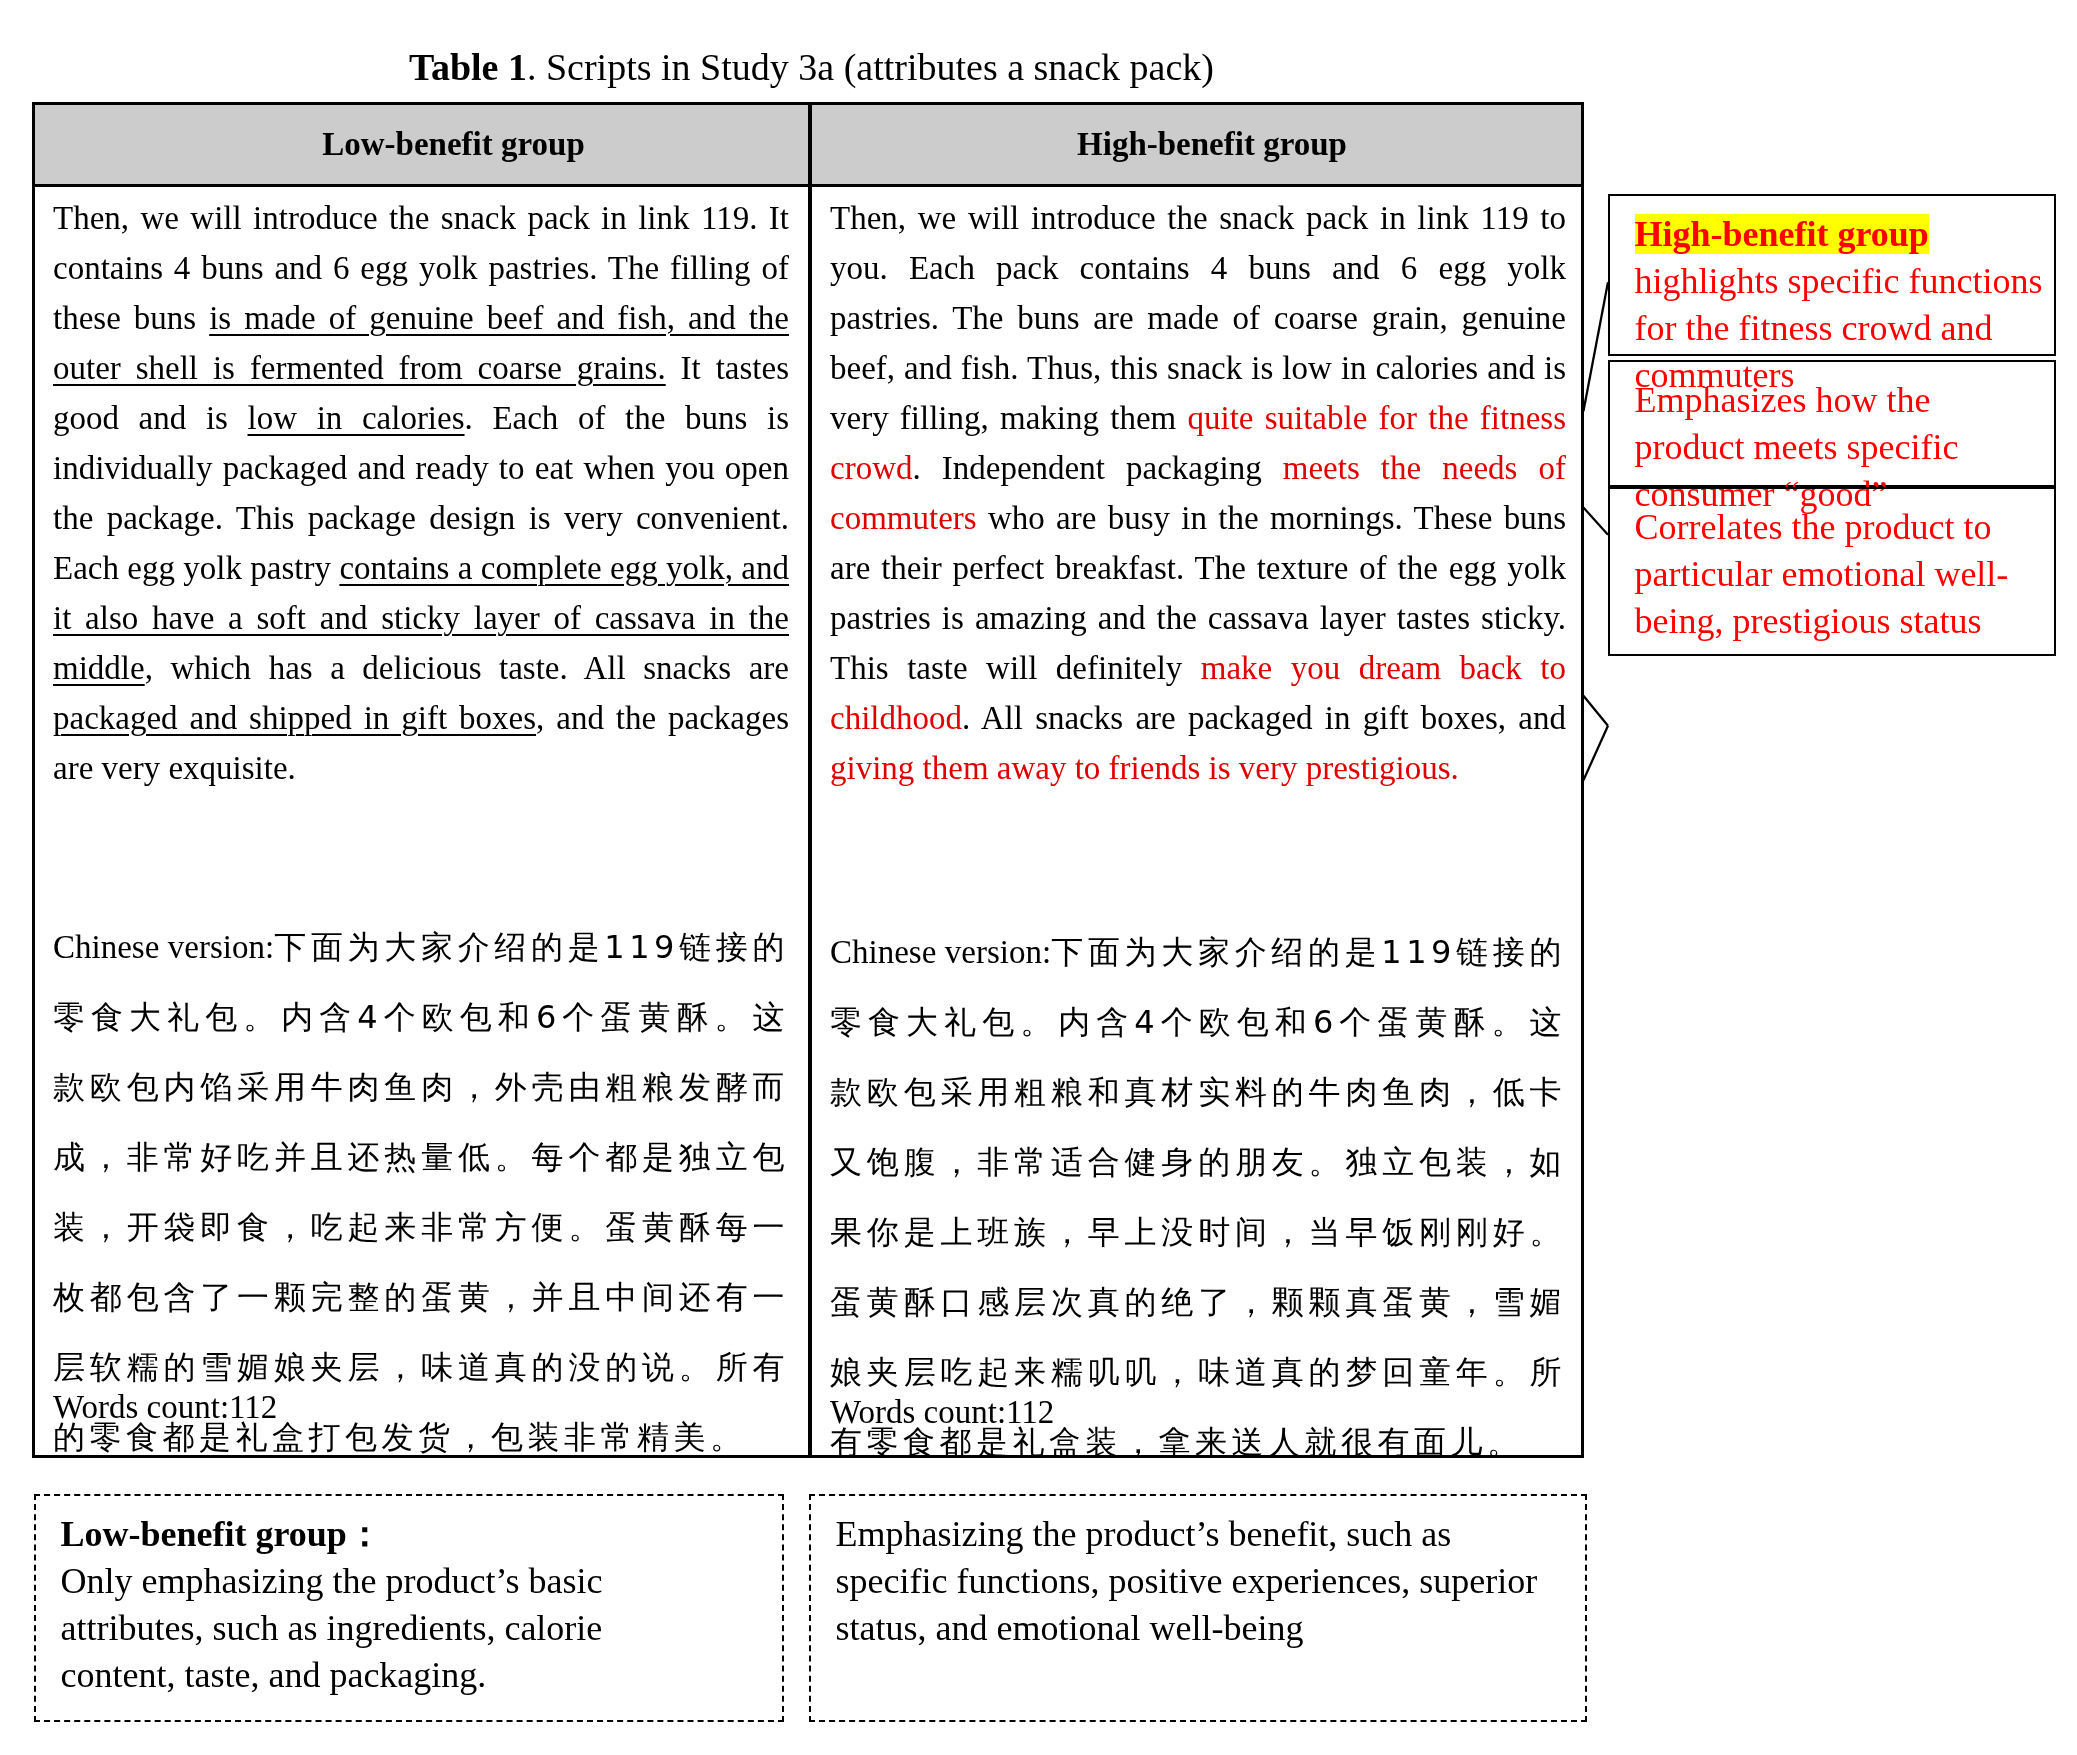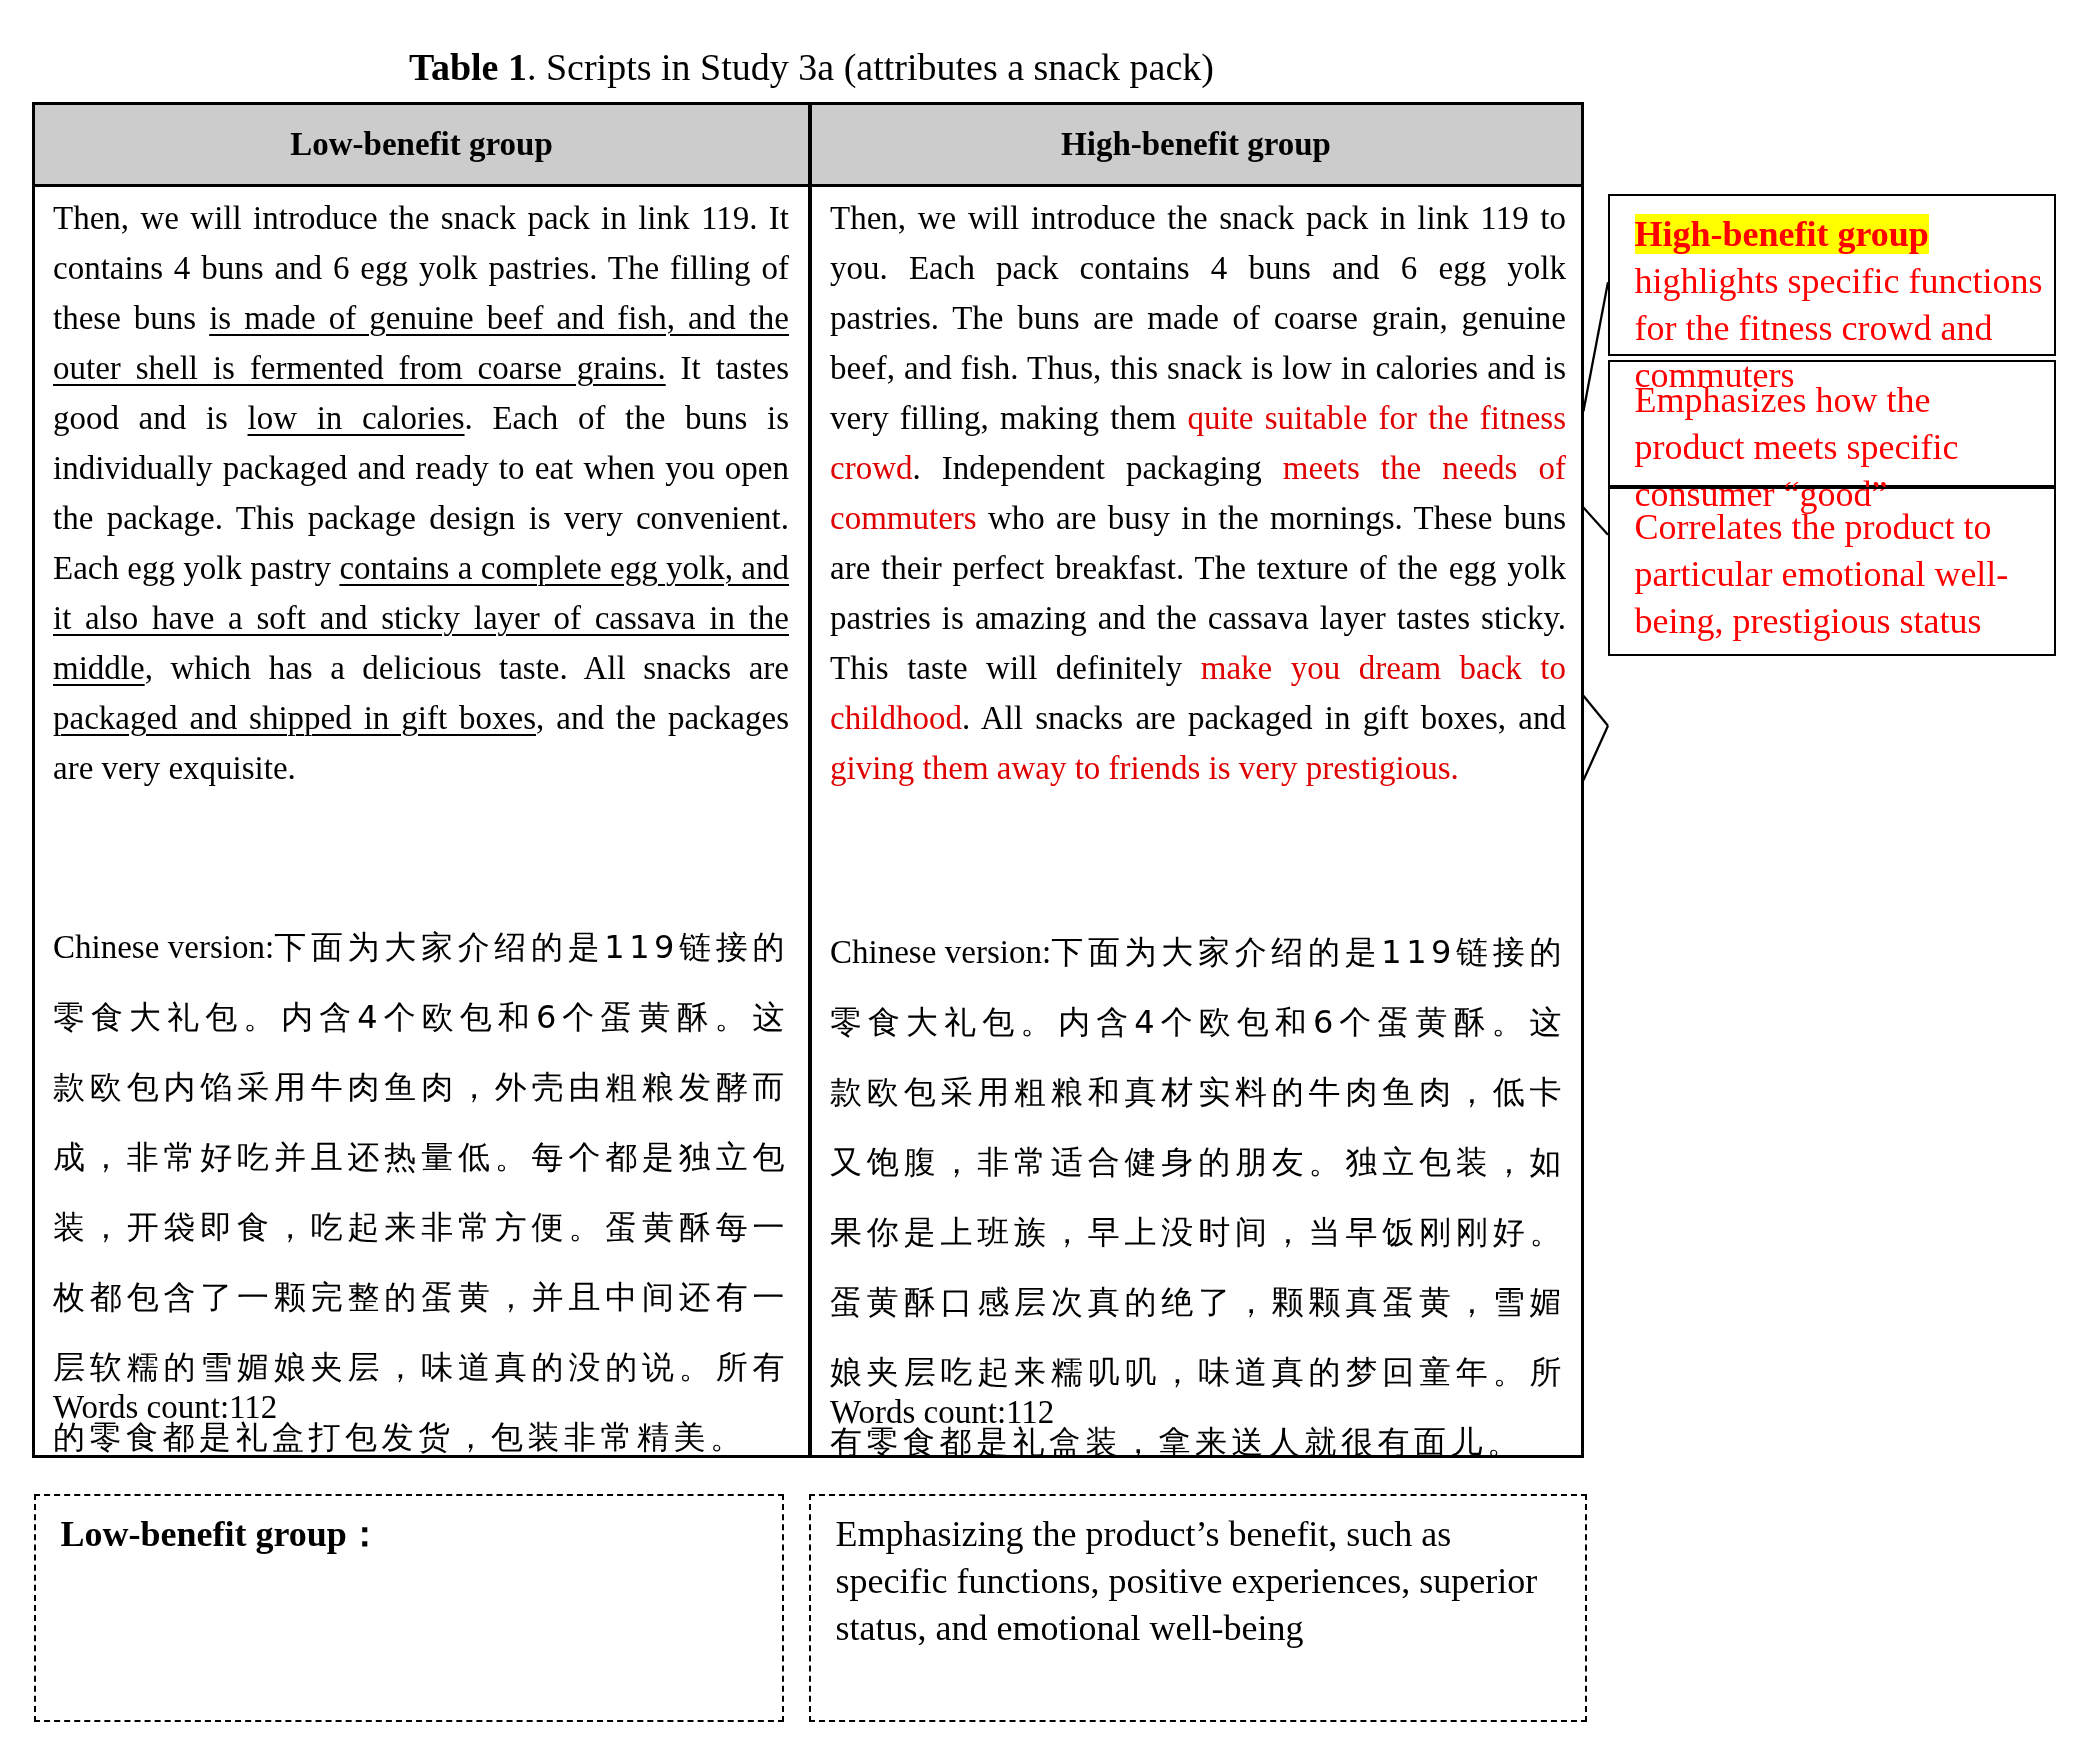--- a/index.html
+++ b/index.html
@@ -6,21 +6,21 @@
   body { width:2077px; height:1756px; position:relative; overflow:hidden;
          font-family:"Liberation Serif","DejaVu Serif",serif; color:#000; }
   .title { position:absolute; left:0; width:1623px; top:40px; text-align:center;
            font-size:38px; line-height:55px; }
   .title b { font-weight:bold; }
   .table { position:absolute; left:32px; top:102px; width:1552px; height:1356px;
            border:3.6px solid #000; box-sizing:border-box; }
   .thead { position:absolute; left:0; top:0; right:0; height:82px; background:#cdcccd;
            border-bottom:3.6px solid #000; box-sizing:border-box; }
   .th { position:absolute; top:0; height:74px; line-height:78px; text-align:center;
-        font-weight:bold; font-size:33px; }
+        font-weight:bold; font-size:33px;margin-left:32px; }
   .th.left { left:0; width:773px; }
   .th.right { left:776px; right:0; }
   .divider { position:absolute; left:773px; top:0; bottom:0; width:3.6px; background:#000; }
   .cell { position:absolute; top:82px; bottom:0; }
   .cell.left { left:18px; width:736px; }
   .cell.right { left:795px; width:736px; }
   .en { position:absolute; left:0; right:0; font-size:33px; line-height:50px;
         text-align:justify; text-align-last:left; }
   .u { text-decoration:underline; text-decoration-thickness:1.8px; text-underline-offset:4.5px; }
   .red { color:#e00000; }
@@ -75,17 +75,18 @@
 </div>
 <div class="callout" style="top:360px;height:127px;">
   <span>Emphasizes how the product meets specific consumer “good”</span>
 </div>
 <div class="callout" style="top:487px;height:169px;">
   <span>Correlates the product to particular emotional well-being, prestigious status</span>
 </div>
 
 <div class="dash" style="left:34px;top:1494px;width:750px;height:228px;">
   <div class="hd">Low-benefit group：</div>
+  <div style="width:655px;">Only emphasizing the product’s basic attributes, such as ingredients, calorie content, taste, and packaging.</div>
 </div>
 <div class="dash" style="left:809px;top:1494px;width:778px;height:228px;">
   <div style="width:718px;">Emphasizing the product’s benefit, such as specific functions, positive experiences, superior status, and emotional well-being</div>
 </div>
 
 
 </body></html>

